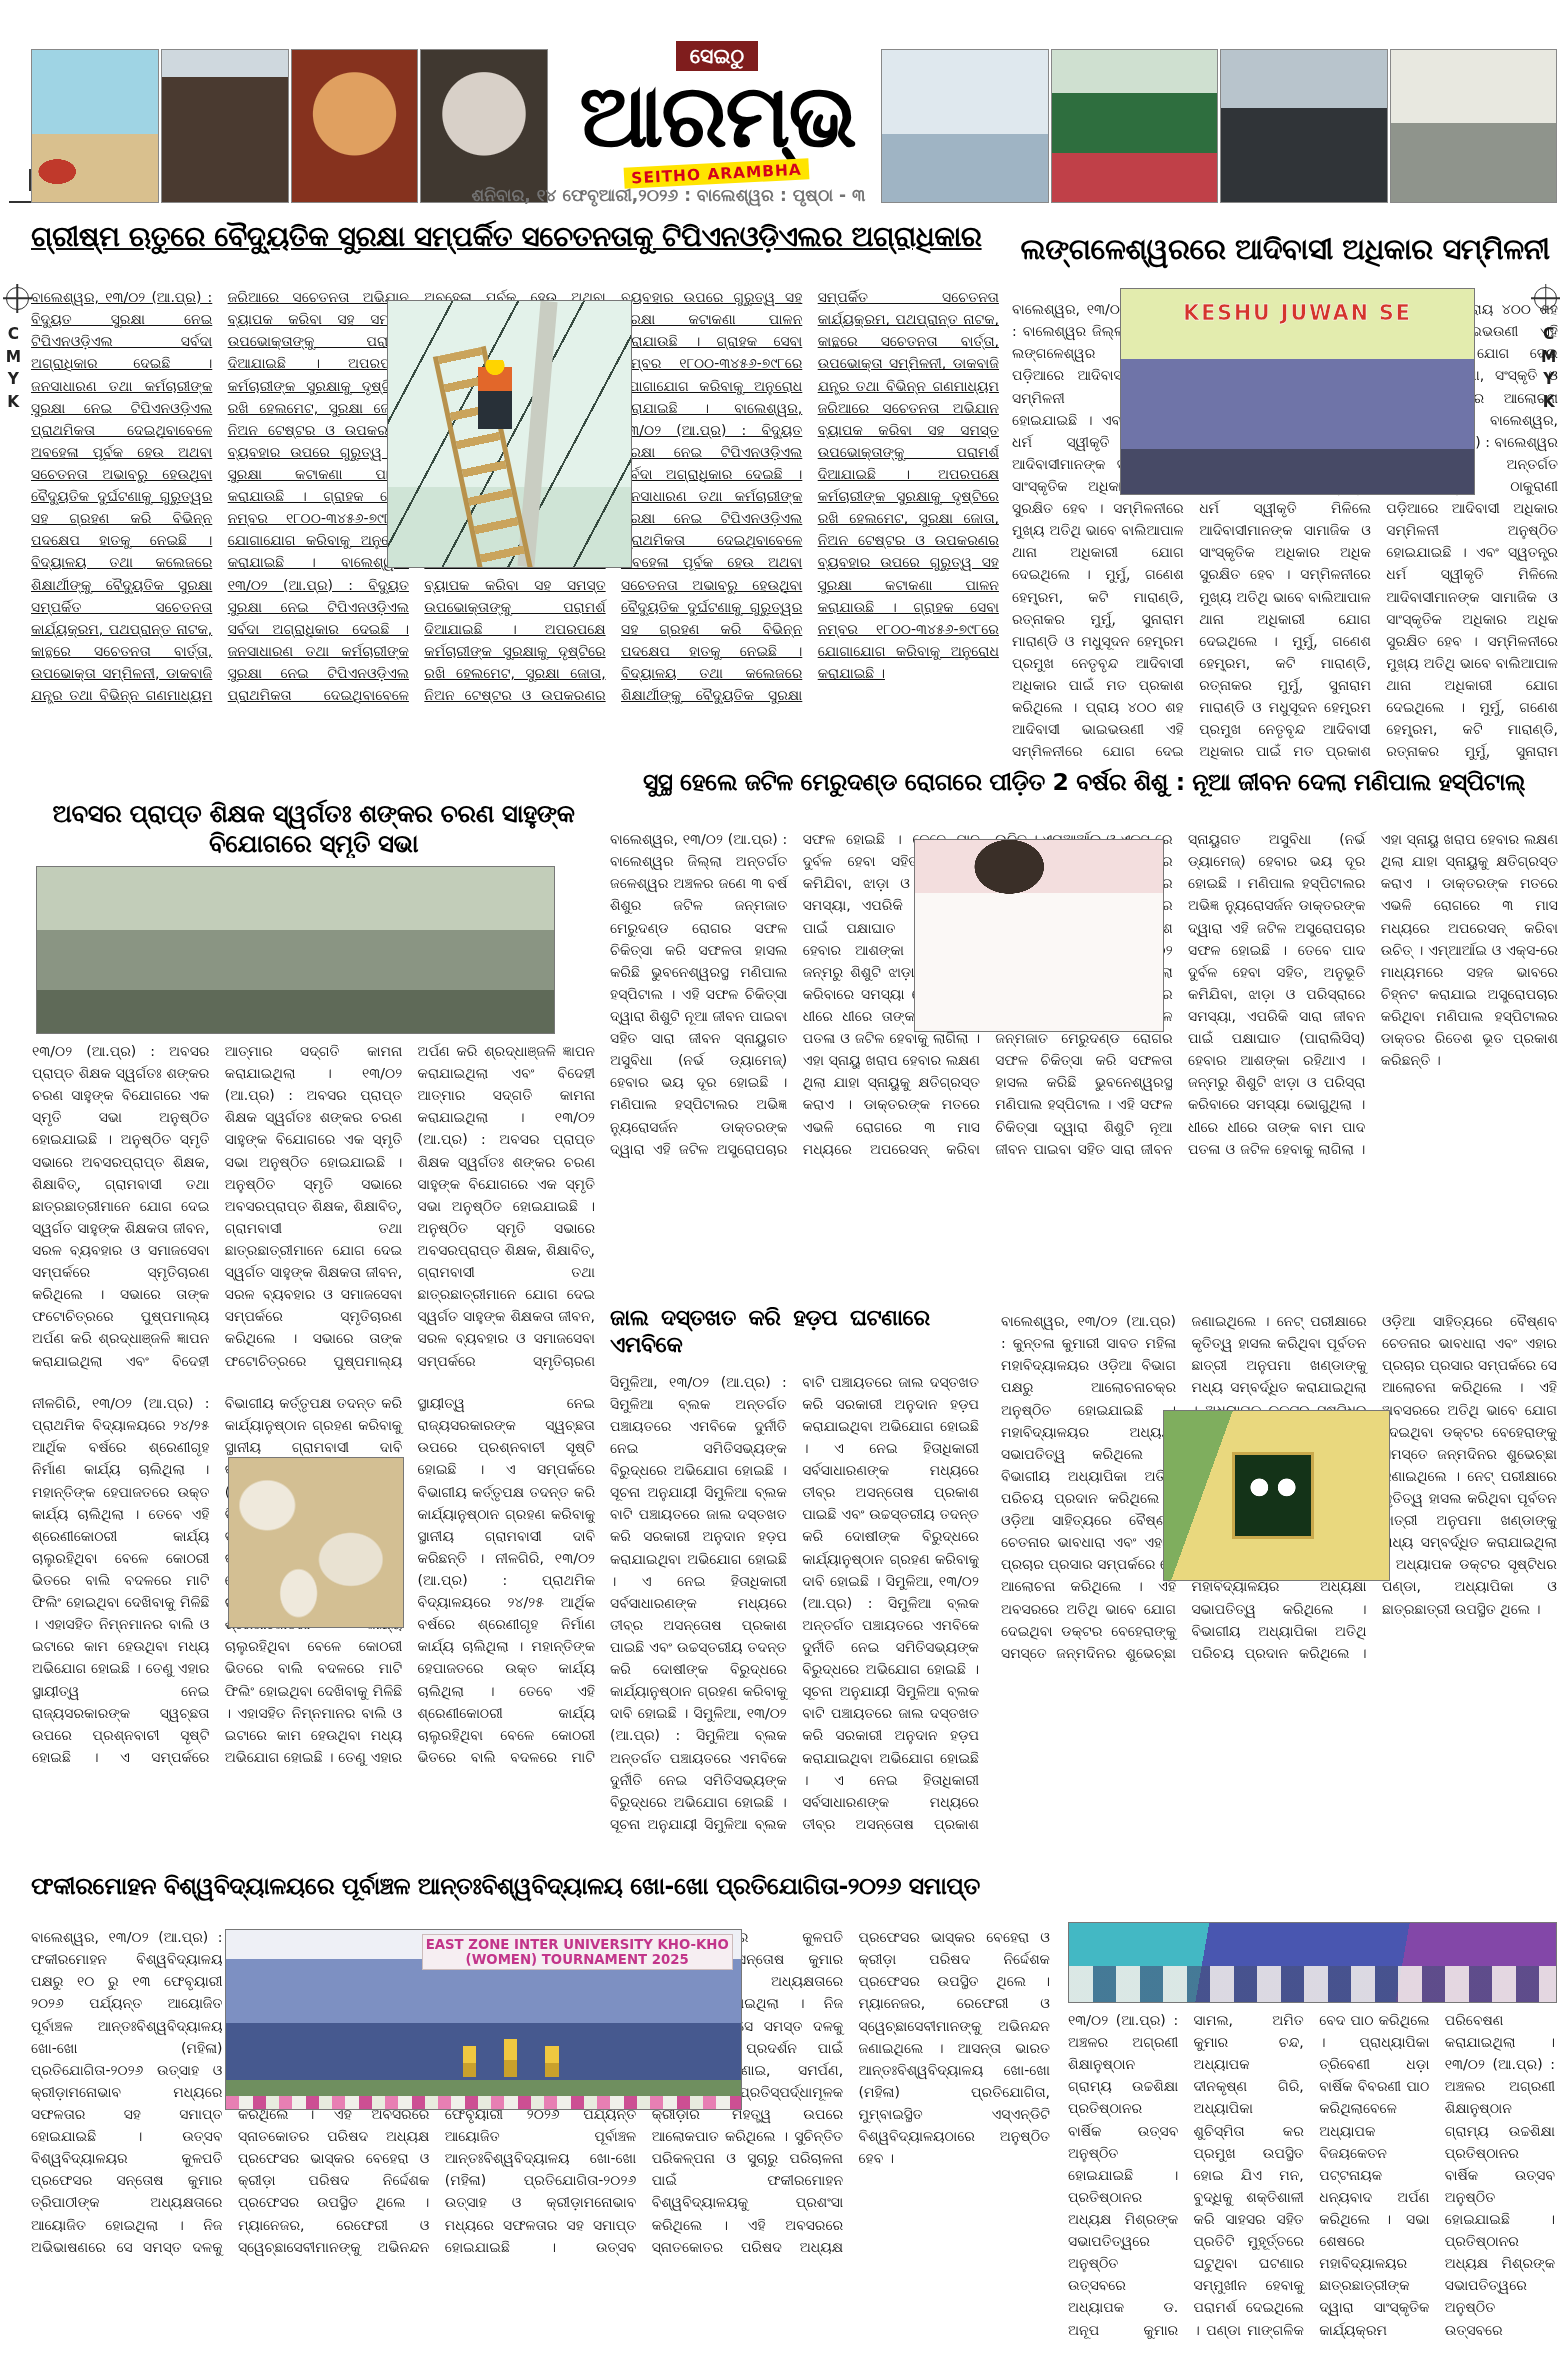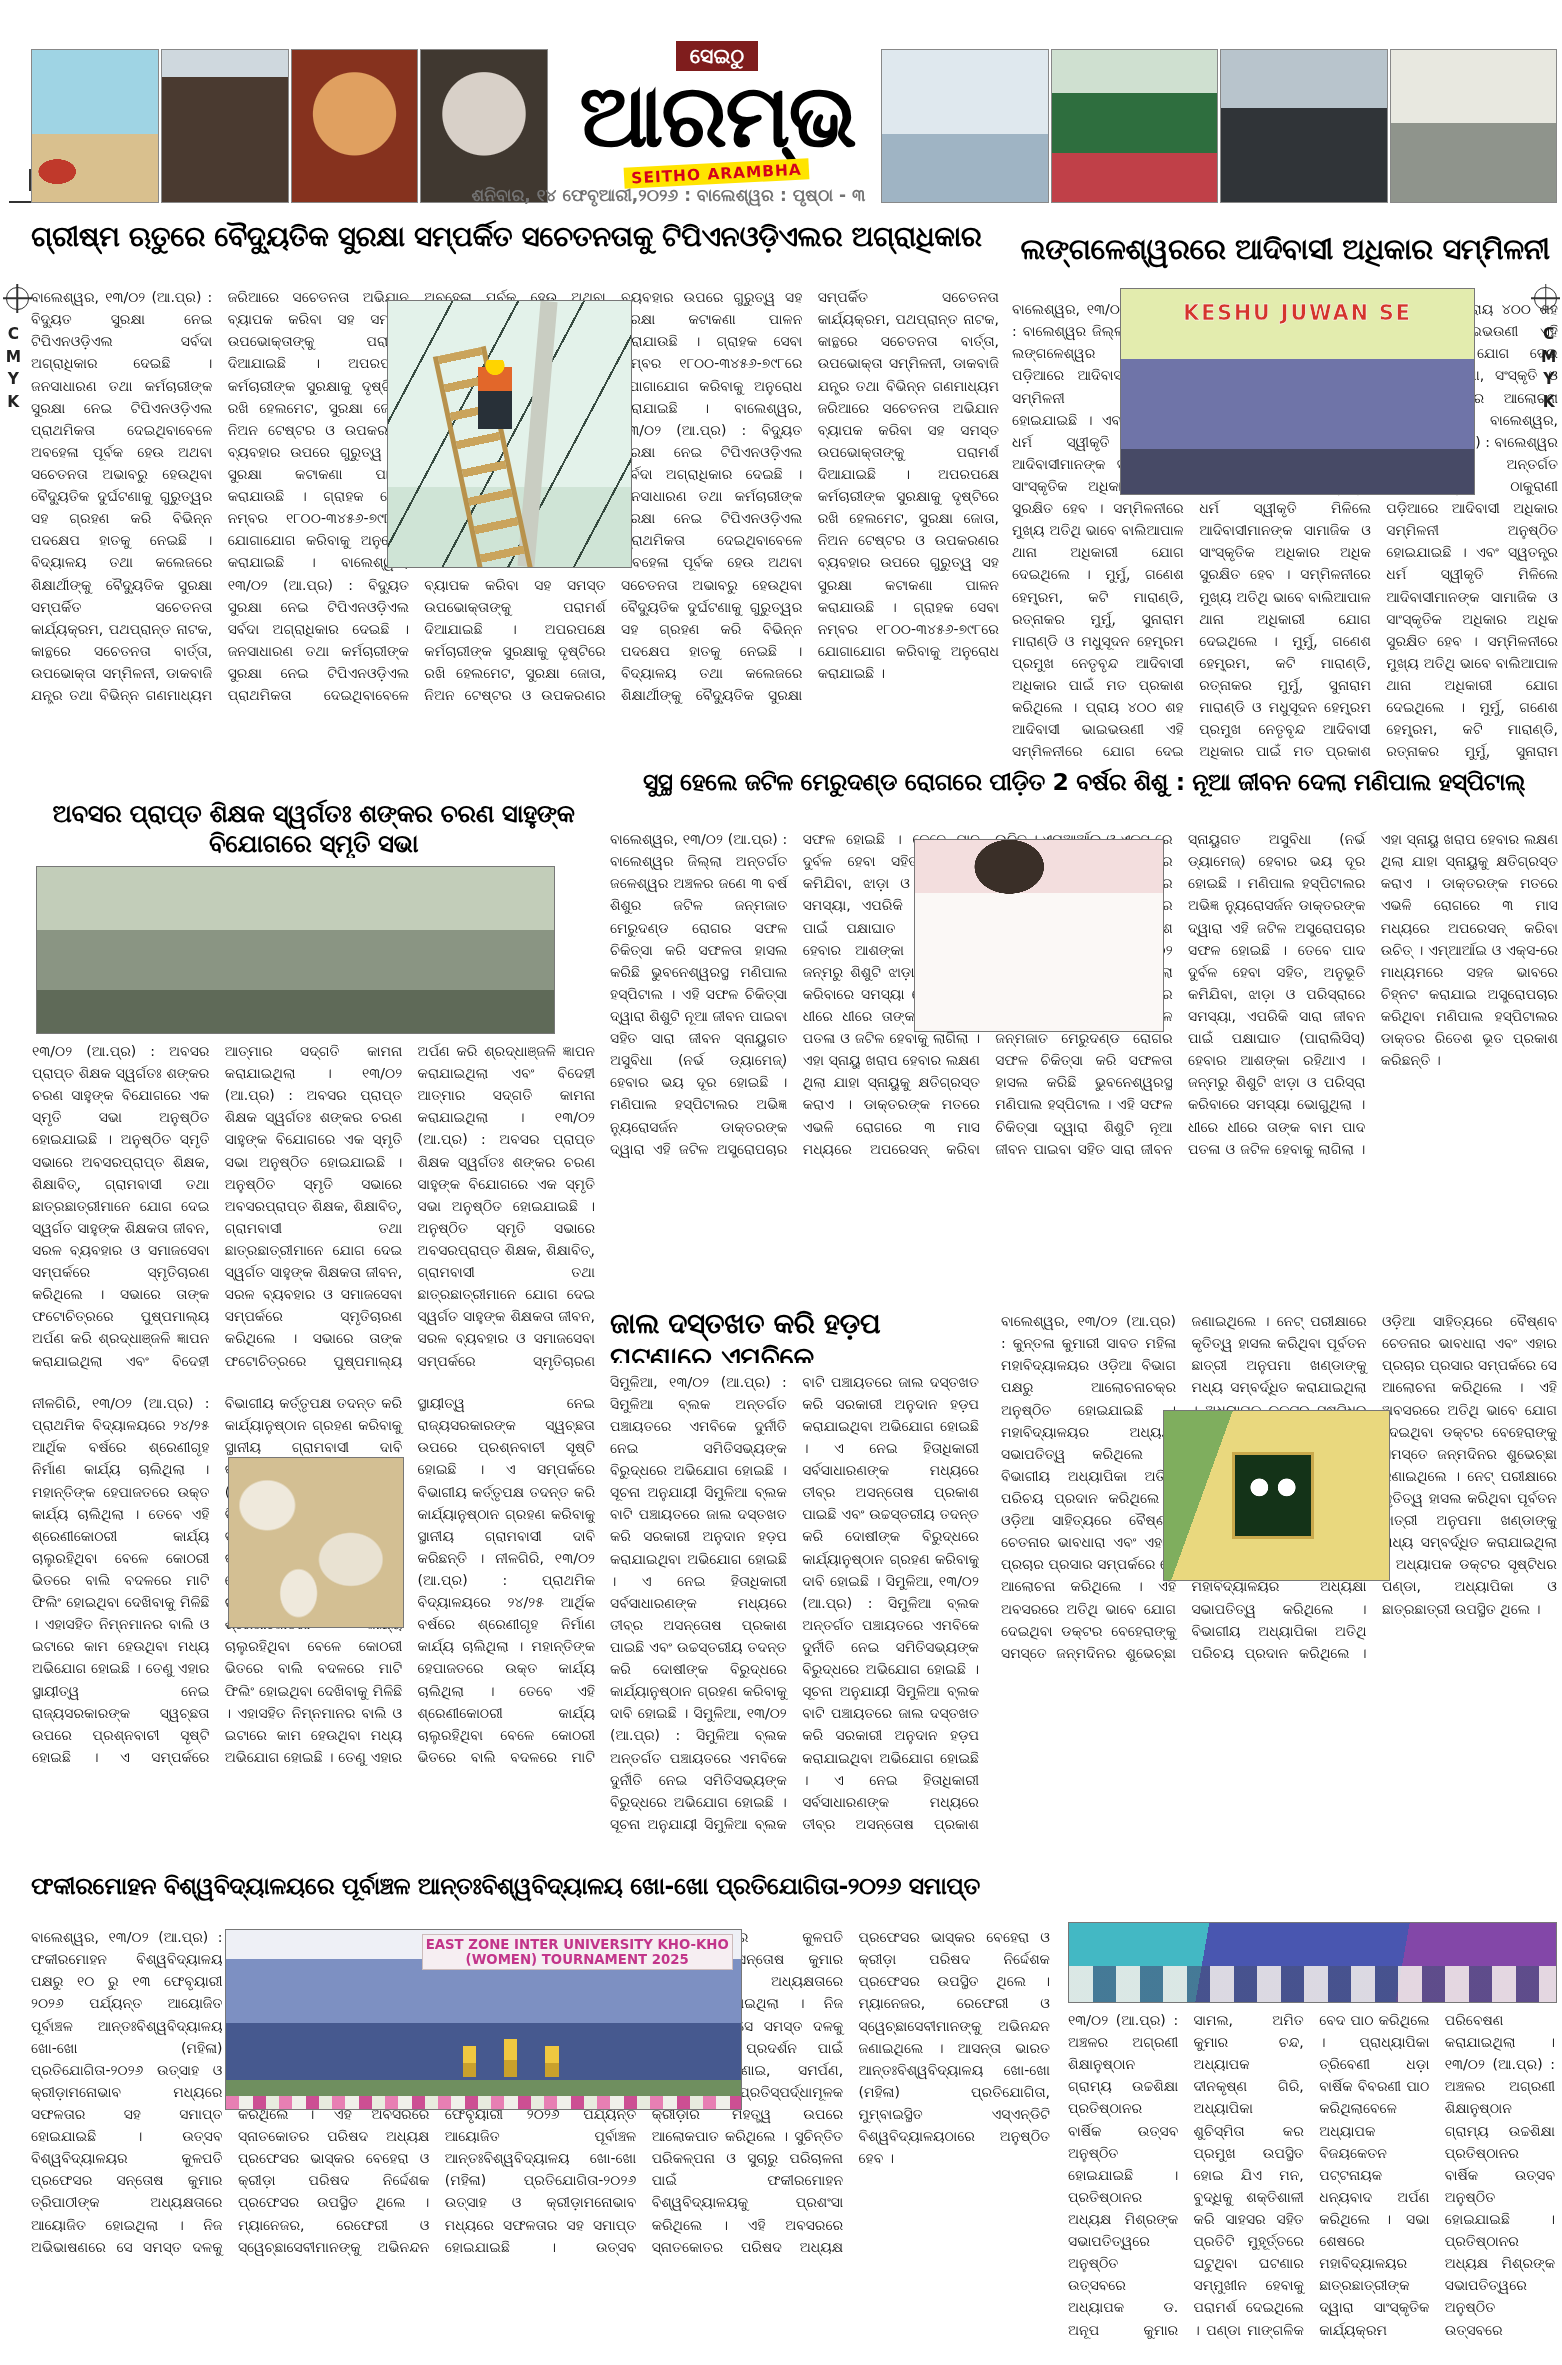--- a/index.html
+++ b/index.html
@@ -110,21 +110,21 @@
   <div><span class="mast-tagline">SEITHO ARAMBHA</span></div>
 </div>
 <div class="mast-strip" style="left:881px;width:676px;">
   <div class="mast-tile t-temple1"></div>
   <div class="mast-tile t-temple2"></div>
   <div class="mast-tile t-temple3"></div>
   <div class="mast-tile t-temple4"></div>
 </div>
 <div class="mast-dateline">ଶନିବାର, ୧୪ ଫେବୃଆରୀ,୨୦୨୬ : ବାଲେଶ୍ୱର : ପୃଷ୍ଠା - ୩</div>
 
-<div class="article" style="left:31px;top:220px;width:968px;height:548px;">
+<div class="article" style="left:31px;top:220px;width:968px;height:548px;text-decoration:underline;">
   <div class="headline" style="font-size:28px;height:61px;">ଗ୍ରୀଷ୍ମ ଋତୁରେ ବୈଦ୍ୟୁତିକ ସୁରକ୍ଷା ସମ୍ପର୍କିତ ସଚେତନତାକୁ ଟିପିଏନଓଡ଼ିଏଲର ଅଗ୍ରାଧିକାର</div>
   <div class="body-text cols5" style="height:476px;margin-top:5.1px;">ବାଲେଶ୍ୱର, ୧୩/୦୨ (ଆ.ପ୍ର) : ବିଦ୍ୟୁତ ସୁରକ୍ଷା ନେଇ ଟିପିଏନଓଡ଼ିଏଲ ସର୍ବଦା ଅଗ୍ରାଧିକାର ଦେଇଛି । ଜନସାଧାରଣ ତଥା କର୍ମଚାରୀଙ୍କ ସୁରକ୍ଷା ନେଇ ଟିପିଏନଓଡ଼ିଏଲ ପ୍ରାଥମିକତା ଦେଇଥିବାବେଳେ ଅବହେଳା ପୂର୍ବକ ହେଉ ଅଥବା ସଚେତନତା ଅଭାବରୁ ହେଉଥିବା ବୈଦ୍ୟୁତିକ ଦୁର୍ଘଟଣାକୁ ଗୁରୁତ୍ୱର ସହ ଗ୍ରହଣ କରି ବିଭିନ୍ନ ପଦକ୍ଷେପ ହାତକୁ ନେଇଛି । ବିଦ୍ୟାଳୟ ତଥା କଲେଜରେ ଶିକ୍ଷାର୍ଥୀଙ୍କୁ ବୈଦ୍ୟୁତିକ ସୁରକ୍ଷା ସମ୍ପର୍କିତ ସଚେତନତା କାର୍ଯ୍ୟକ୍ରମ, ପଥପ୍ରାନ୍ତ ନାଟକ, କାନ୍ଥରେ ସଚେତନତା ବାର୍ତ୍ତା, ଉପଭୋକ୍ତା ସମ୍ମିଳନୀ, ଡାକବାଜି ଯନ୍ତ୍ର ତଥା ବିଭିନ୍ନ ଗଣମାଧ୍ୟମ ଜରିଆରେ ସଚେତନତା ଅଭିଯାନ ବ୍ୟାପକ କରିବା ସହ ସମସ୍ତ ଉପଭୋକ୍ତାଙ୍କୁ ପରାମର୍ଶ ଦିଆଯାଇଛି । ଅପରପକ୍ଷେ କର୍ମଚାରୀଙ୍କ ସୁରକ୍ଷାକୁ ଦୃଷ୍ଟିରେ ରଖି ହେଲମେଟ, ସୁରକ୍ଷା ଜୋତା, ନିଅନ ଟେଷ୍ଟର ଓ ଉପକରଣର ବ୍ୟବହାର ଉପରେ ଗୁରୁତ୍ୱ ସହ ସୁରକ୍ଷା କଟାକଣା ପାଳନ କରାଯାଉଛି । ଗ୍ରାହକ ସେବା ନମ୍ବର ୧୮୦୦-୩୪୫୬-୭୯୮ରେ ଯୋଗାଯୋଗ କରିବାକୁ ଅନୁରୋଧ କରାଯାଇଛି । ବାଲେଶ୍ୱର, ୧୩/୦୨ (ଆ.ପ୍ର) : ବିଦ୍ୟୁତ ସୁରକ୍ଷା ନେଇ ଟିପିଏନଓଡ଼ିଏଲ ସର୍ବଦା ଅଗ୍ରାଧିକାର ଦେଇଛି । ଜନସାଧାରଣ ତଥା କର୍ମଚାରୀଙ୍କ ସୁରକ୍ଷା ନେଇ ଟିପିଏନଓଡ଼ିଏଲ ପ୍ରାଥମିକତା ଦେଇଥିବାବେଳେ ଅବହେଳା ପୂର୍ବକ ହେଉ ଅଥବା ସଚେତନତା ଅଭାବରୁ ହେଉଥିବା ବୈଦ୍ୟୁତିକ ଦୁର୍ଘଟଣାକୁ ଗୁରୁତ୍ୱର ସହ ଗ୍ରହଣ କରି ବିଭିନ୍ନ ପଦକ୍ଷେପ ହାତକୁ ନେଇଛି । ବିଦ୍ୟାଳୟ ତଥା କଲେଜରେ ଶିକ୍ଷାର୍ଥୀଙ୍କୁ ବୈଦ୍ୟୁତିକ ସୁରକ୍ଷା ସମ୍ପର୍କିତ ସଚେତନତା କାର୍ଯ୍ୟକ୍ରମ, ପଥପ୍ରାନ୍ତ ନାଟକ, କାନ୍ଥରେ ସଚେତନତା ବାର୍ତ୍ତା, ଉପଭୋକ୍ତା ସମ୍ମିଳନୀ, ଡାକବାଜି ଯନ୍ତ୍ର ତଥା ବିଭିନ୍ନ ଗଣମାଧ୍ୟମ ଜରିଆରେ ସଚେତନତା ଅଭିଯାନ ବ୍ୟାପକ କରିବା ସହ ସମସ୍ତ ଉପଭୋକ୍ତାଙ୍କୁ ପରାମର୍ଶ ଦିଆଯାଇଛି । ଅପରପକ୍ଷେ କର୍ମଚାରୀଙ୍କ ସୁରକ୍ଷାକୁ ଦୃଷ୍ଟିରେ ରଖି ହେଲମେଟ, ସୁରକ୍ଷା ଜୋତା, ନିଅନ ଟେଷ୍ଟର ଓ ଉପକରଣର ବ୍ୟବହାର ଉପରେ ଗୁରୁତ୍ୱ ସହ ସୁରକ୍ଷା କଟାକଣା ପାଳନ କରାଯାଉଛି । ଗ୍ରାହକ ସେବା ନମ୍ବର ୧୮୦୦-୩୪୫୬-୭୯୮ରେ ଯୋଗାଯୋଗ କରିବାକୁ ଅନୁରୋଧ କରାଯାଇଛି । ବାଲେଶ୍ୱର, ୧୩/୦୨ (ଆ.ପ୍ର) : ବିଦ୍ୟୁତ ସୁରକ୍ଷା ନେଇ ଟିପିଏନଓଡ଼ିଏଲ ସର୍ବଦା ଅଗ୍ରାଧିକାର ଦେଇଛି । ଜନସାଧାରଣ ତଥା କର୍ମଚାରୀଙ୍କ ସୁରକ୍ଷା ନେଇ ଟିପିଏନଓଡ଼ିଏଲ ପ୍ରାଥମିକତା ଦେଇଥିବାବେଳେ ଅବହେଳା ପୂର୍ବକ ହେଉ ଅଥବା ସଚେତନତା ଅଭାବରୁ ହେଉଥିବା ବୈଦ୍ୟୁତିକ ଦୁର୍ଘଟଣାକୁ ଗୁରୁତ୍ୱର ସହ ଗ୍ରହଣ କରି ବିଭିନ୍ନ ପଦକ୍ଷେପ ହାତକୁ ନେଇଛି । ବିଦ୍ୟାଳୟ ତଥା କଲେଜରେ ଶିକ୍ଷାର୍ଥୀଙ୍କୁ ବୈଦ୍ୟୁତିକ ସୁରକ୍ଷା ସମ୍ପର୍କିତ ସଚେତନତା କାର୍ଯ୍ୟକ୍ରମ, ପଥପ୍ରାନ୍ତ ନାଟକ, କାନ୍ଥରେ ସଚେତନତା ବାର୍ତ୍ତା, ଉପଭୋକ୍ତା ସମ୍ମିଳନୀ, ଡାକବାଜି ଯନ୍ତ୍ର ତଥା ବିଭିନ୍ନ ଗଣମାଧ୍ୟମ ଜରିଆରେ ସଚେତନତା ଅଭିଯାନ ବ୍ୟାପକ କରିବା ସହ ସମସ୍ତ ଉପଭୋକ୍ତାଙ୍କୁ ପରାମର୍ଶ ଦିଆଯାଇଛି । ଅପରପକ୍ଷେ କର୍ମଚାରୀଙ୍କ ସୁରକ୍ଷାକୁ ଦୃଷ୍ଟିରେ ରଖି ହେଲମେଟ, ସୁରକ୍ଷା ଜୋତା, ନିଅନ ଟେଷ୍ଟର ଓ ଉପକରଣର ବ୍ୟବହାର ଉପରେ ଗୁରୁତ୍ୱ ସହ ସୁରକ୍ଷା କଟାକଣା ପାଳନ କରାଯାଉଛି । ଗ୍ରାହକ ସେବା ନମ୍ବର ୧୮୦୦-୩୪୫୬-୭୯୮ରେ ଯୋଗାଯୋଗ କରିବାକୁ ଅନୁରୋଧ କରାଯାଇଛି ।</div>
 </div>
 <div class="photo ph-tpnodl" style="left:387px;top:300px;width:243px;height:266px;">
   <div class="tp-pole"></div>
   <div class="tp-ladder"></div>
   <div class="tp-lineman"></div>
 </div>
 
 <div class="article" style="left:1012px;top:232px;width:546px;height:548px;">
@@ -148,21 +148,21 @@
 <div class="article" style="left:32px;top:1040px;width:563px;height:338px;">
   <div class="body-text cols3">୧୩/୦୨ (ଆ.ପ୍ର) : ଅବସର ପ୍ରାପ୍ତ ଶିକ୍ଷକ ସ୍ୱର୍ଗତଃ ଶଙ୍କର ଚରଣ ସାହୁଙ୍କ ବିଯୋଗରେ ଏକ ସ୍ମୃତି ସଭା ଅନୁଷ୍ଠିତ ହୋଇଯାଇଛି । ଅନୁଷ୍ଠିତ ସ୍ମୃତି ସଭାରେ ଅବସରପ୍ରାପ୍ତ ଶିକ୍ଷକ, ଶିକ୍ଷାବିତ୍, ଗ୍ରାମବାସୀ ତଥା ଛାତ୍ରଛାତ୍ରୀମାନେ ଯୋଗ ଦେଇ ସ୍ୱର୍ଗତ ସାହୁଙ୍କ ଶିକ୍ଷକତା ଜୀବନ, ସରଳ ବ୍ୟବହାର ଓ ସମାଜସେବା ସମ୍ପର୍କରେ ସ୍ମୃତିଚାରଣ କରିଥିଲେ । ସଭାରେ ତାଙ୍କ ଫଟୋଚିତ୍ରରେ ପୁଷ୍ପମାଲ୍ୟ ଅର୍ପଣ କରି ଶ୍ରଦ୍ଧାଞ୍ଜଳି ଜ୍ଞାପନ କରାଯାଇଥିଲା ଏବଂ ବିଦେହୀ ଆତ୍ମାର ସଦ୍‌ଗତି କାମନା କରାଯାଇଥିଲା । ୧୩/୦୨ (ଆ.ପ୍ର) : ଅବସର ପ୍ରାପ୍ତ ଶିକ୍ଷକ ସ୍ୱର୍ଗତଃ ଶଙ୍କର ଚରଣ ସାହୁଙ୍କ ବିଯୋଗରେ ଏକ ସ୍ମୃତି ସଭା ଅନୁଷ୍ଠିତ ହୋଇଯାଇଛି । ଅନୁଷ୍ଠିତ ସ୍ମୃତି ସଭାରେ ଅବସରପ୍ରାପ୍ତ ଶିକ୍ଷକ, ଶିକ୍ଷାବିତ୍, ଗ୍ରାମବାସୀ ତଥା ଛାତ୍ରଛାତ୍ରୀମାନେ ଯୋଗ ଦେଇ ସ୍ୱର୍ଗତ ସାହୁଙ୍କ ଶିକ୍ଷକତା ଜୀବନ, ସରଳ ବ୍ୟବହାର ଓ ସମାଜସେବା ସମ୍ପର୍କରେ ସ୍ମୃତିଚାରଣ କରିଥିଲେ । ସଭାରେ ତାଙ୍କ ଫଟୋଚିତ୍ରରେ ପୁଷ୍ପମାଲ୍ୟ ଅର୍ପଣ କରି ଶ୍ରଦ୍ଧାଞ୍ଜଳି ଜ୍ଞାପନ କରାଯାଇଥିଲା ଏବଂ ବିଦେହୀ ଆତ୍ମାର ସଦ୍‌ଗତି କାମନା କରାଯାଇଥିଲା । ୧୩/୦୨ (ଆ.ପ୍ର) : ଅବସର ପ୍ରାପ୍ତ ଶିକ୍ଷକ ସ୍ୱର୍ଗତଃ ଶଙ୍କର ଚରଣ ସାହୁଙ୍କ ବିଯୋଗରେ ଏକ ସ୍ମୃତି ସଭା ଅନୁଷ୍ଠିତ ହୋଇଯାଇଛି । ଅନୁଷ୍ଠିତ ସ୍ମୃତି ସଭାରେ ଅବସରପ୍ରାପ୍ତ ଶିକ୍ଷକ, ଶିକ୍ଷାବିତ୍, ଗ୍ରାମବାସୀ ତଥା ଛାତ୍ରଛାତ୍ରୀମାନେ ଯୋଗ ଦେଇ ସ୍ୱର୍ଗତ ସାହୁଙ୍କ ଶିକ୍ଷକତା ଜୀବନ, ସରଳ ବ୍ୟବହାର ଓ ସମାଜସେବା ସମ୍ପର୍କରେ ସ୍ମୃତିଚାରଣ କରିଥିଲେ । ସଭାରେ ତାଙ୍କ ଫଟୋଚିତ୍ରରେ ପୁଷ୍ପମାଲ୍ୟ ଅର୍ପଣ କରି ଶ୍ରଦ୍ଧାଞ୍ଜଳି ଜ୍ଞାପନ କରାଯାଇଥିଲା ଏବଂ ବିଦେହୀ ଆତ୍ମାର ସଦ୍‌ଗତି କାମନା କରାଯାଇଥିଲା ।</div>
 </div>
 
 <div class="article" style="left:32px;top:1386px;width:563px;height:466px;">
   <div class="body-text cols3" style="height:394px;margin-top:6.1px;">ନୀଳଗିରି, ୧୩/୦୨ (ଆ.ପ୍ର) : ପ୍ରାଥମିକ ବିଦ୍ୟାଳୟରେ ୨୪/୨୫ ଆର୍ଥିକ ବର୍ଷରେ ଶ୍ରେଣୀଗୃହ ନିର୍ମାଣ କାର୍ଯ୍ୟ ଚାଲିଥିଲା । ମହାନ୍ତିଙ୍କ ହେପାଜତରେ ଉକ୍ତ କାର୍ଯ୍ୟ ଚାଲିଥିଲା । ତେବେ ଏହି ଶ୍ରେଣୀକୋଠରୀ କାର୍ଯ୍ୟ ଚାଲୁରହିଥିବା ବେଳେ କୋଠରୀ ଭିତରେ ବାଲି ବଦଳରେ ମାଟି ଫିଲିଂ ହୋଇଥିବା ଦେଖିବାକୁ ମିଳିଛି । ଏହାସହିତ ନିମ୍ନମାନର ବାଲି ଓ ଇଟାରେ କାମ ହେଉଥିବା ମଧ୍ୟ ଅଭିଯୋଗ ହୋଇଛି । ତେଣୁ ଏହାର ସ୍ଥାୟୀତ୍ୱ ନେଇ ରାଜ୍ୟସରକାରଙ୍କ ସ୍ୱଚ୍ଛତା ଉପରେ ପ୍ରଶ୍ନବାଚୀ ସୃଷ୍ଟି ହୋଇଛି । ଏ ସମ୍ପର୍କରେ ବିଭାଗୀୟ କର୍ତ୍ତୃପକ୍ଷ ତଦନ୍ତ କରି କାର୍ଯ୍ୟାନୁଷ୍ଠାନ ଗ୍ରହଣ କରିବାକୁ ସ୍ଥାନୀୟ ଗ୍ରାମବାସୀ ଦାବି କରିଛନ୍ତି । ନୀଳଗିରି, ୧୩/୦୨ (ଆ.ପ୍ର) : ପ୍ରାଥମିକ ବିଦ୍ୟାଳୟରେ ୨୪/୨୫ ଆର୍ଥିକ ବର୍ଷରେ ଶ୍ରେଣୀଗୃହ ନିର୍ମାଣ କାର୍ଯ୍ୟ ଚାଲିଥିଲା । ମହାନ୍ତିଙ୍କ ହେପାଜତରେ ଉକ୍ତ କାର୍ଯ୍ୟ ଚାଲିଥିଲା । ତେବେ ଏହି ଶ୍ରେଣୀକୋଠରୀ କାର୍ଯ୍ୟ ଚାଲୁରହିଥିବା ବେଳେ କୋଠରୀ ଭିତରେ ବାଲି ବଦଳରେ ମାଟି ଫିଲିଂ ହୋଇଥିବା ଦେଖିବାକୁ ମିଳିଛି । ଏହାସହିତ ନିମ୍ନମାନର ବାଲି ଓ ଇଟାରେ କାମ ହେଉଥିବା ମଧ୍ୟ ଅଭିଯୋଗ ହୋଇଛି । ତେଣୁ ଏହାର ସ୍ଥାୟୀତ୍ୱ ନେଇ ରାଜ୍ୟସରକାରଙ୍କ ସ୍ୱଚ୍ଛତା ଉପରେ ପ୍ରଶ୍ନବାଚୀ ସୃଷ୍ଟି ହୋଇଛି । ଏ ସମ୍ପର୍କରେ ବିଭାଗୀୟ କର୍ତ୍ତୃପକ୍ଷ ତଦନ୍ତ କରି କାର୍ଯ୍ୟାନୁଷ୍ଠାନ ଗ୍ରହଣ କରିବାକୁ ସ୍ଥାନୀୟ ଗ୍ରାମବାସୀ ଦାବି କରିଛନ୍ତି । ନୀଳଗିରି, ୧୩/୦୨ (ଆ.ପ୍ର) : ପ୍ରାଥମିକ ବିଦ୍ୟାଳୟରେ ୨୪/୨୫ ଆର୍ଥିକ ବର୍ଷରେ ଶ୍ରେଣୀଗୃହ ନିର୍ମାଣ କାର୍ଯ୍ୟ ଚାଲିଥିଲା । ମହାନ୍ତିଙ୍କ ହେପାଜତରେ ଉକ୍ତ କାର୍ଯ୍ୟ ଚାଲିଥିଲା । ତେବେ ଏହି ଶ୍ରେଣୀକୋଠରୀ କାର୍ଯ୍ୟ ଚାଲୁରହିଥିବା ବେଳେ କୋଠରୀ ଭିତରେ ବାଲି ବଦଳରେ ମାଟି ଫିଲିଂ ହୋଇଥିବା ଦେଖିବାକୁ ମିଳିଛି । ଏହାସହିତ ନିମ୍ନମାନର ବାଲି ଓ ଇଟାରେ କାମ ହେଉଥିବା ମଧ୍ୟ ଅଭିଯୋଗ ହୋଇଛି । ତେଣୁ ଏହାର ସ୍ଥାୟୀତ୍ୱ ନେଇ ରାଜ୍ୟସରକାରଙ୍କ ସ୍ୱଚ୍ଛତା ଉପରେ ପ୍ରଶ୍ନବାଚୀ ସୃଷ୍ଟି ହୋଇଛି । ଏ ସମ୍ପର୍କରେ ବିଭାଗୀୟ କର୍ତ୍ତୃପକ୍ଷ ତଦନ୍ତ କରି କାର୍ଯ୍ୟାନୁଷ୍ଠାନ ଗ୍ରହଣ କରିବାକୁ ସ୍ଥାନୀୟ ଗ୍ରାମବାସୀ ଦାବି କରିଛନ୍ତି ।</div>
 </div>
 <div class="photo ph-sand" style="left:228px;top:1457px;width:174px;height:169px;"></div>
 
 <div class="article" style="left:610px;top:1307px;width:369px;height:546px;">
-  <div class="headline" style="font-size:28px;height:56px;">ଜାଲ ଦସ୍ତଖତ କରି ହଡ଼ପ ଘଟଣାରେ ଏମବିକେ</div>
+  <div class="headline" style="font-size:22px;height:56px;font-family:Liberation Mono, monospace;">ଜାଲ ଦସ୍ତଖତ କରି ହଡ଼ପ ଘଟଣାରେ ଏମବିକେ</div>
   <div class="body-text cols2" style="height:479px;margin-top:7.7px;">ସିମୁଳିଆ, ୧୩/୦୨ (ଆ.ପ୍ର) : ସିମୁଳିଆ ବ୍ଲକ ଅନ୍ତର୍ଗତ ପଞ୍ଚାୟତରେ ଏମବିକେ ଦୁର୍ନୀତି ନେଇ ସମିତିସଭ୍ୟଙ୍କ ବିରୁଦ୍ଧରେ ଅଭିଯୋଗ ହୋଇଛି । ସୂଚନା ଅନୁଯାୟୀ ସିମୁଳିଆ ବ୍ଲକ ବାଟି ପଞ୍ଚାୟତରେ ଜାଲ ଦସ୍ତଖତ କରି ସରକାରୀ ଅନୁଦାନ ହଡ଼ପ କରାଯାଇଥିବା ଅଭିଯୋଗ ହୋଇଛି । ଏ ନେଇ ହିତାଧିକାରୀ ସର୍ବସାଧାରଣଙ୍କ ମଧ୍ୟରେ ତୀବ୍ର ଅସନ୍ତୋଷ ପ୍ରକାଶ ପାଇଛି ଏବଂ ଉଚ୍ଚସ୍ତରୀୟ ତଦନ୍ତ କରି ଦୋଷୀଙ୍କ ବିରୁଦ୍ଧରେ କାର୍ଯ୍ୟାନୁଷ୍ଠାନ ଗ୍ରହଣ କରିବାକୁ ଦାବି ହୋଇଛି । ସିମୁଳିଆ, ୧୩/୦୨ (ଆ.ପ୍ର) : ସିମୁଳିଆ ବ୍ଲକ ଅନ୍ତର୍ଗତ ପଞ୍ଚାୟତରେ ଏମବିକେ ଦୁର୍ନୀତି ନେଇ ସମିତିସଭ୍ୟଙ୍କ ବିରୁଦ୍ଧରେ ଅଭିଯୋଗ ହୋଇଛି । ସୂଚନା ଅନୁଯାୟୀ ସିମୁଳିଆ ବ୍ଲକ ବାଟି ପଞ୍ଚାୟତରେ ଜାଲ ଦସ୍ତଖତ କରି ସରକାରୀ ଅନୁଦାନ ହଡ଼ପ କରାଯାଇଥିବା ଅଭିଯୋଗ ହୋଇଛି । ଏ ନେଇ ହିତାଧିକାରୀ ସର୍ବସାଧାରଣଙ୍କ ମଧ୍ୟରେ ତୀବ୍ର ଅସନ୍ତୋଷ ପ୍ରକାଶ ପାଇଛି ଏବଂ ଉଚ୍ଚସ୍ତରୀୟ ତଦନ୍ତ କରି ଦୋଷୀଙ୍କ ବିରୁଦ୍ଧରେ କାର୍ଯ୍ୟାନୁଷ୍ଠାନ ଗ୍ରହଣ କରିବାକୁ ଦାବି ହୋଇଛି । ସିମୁଳିଆ, ୧୩/୦୨ (ଆ.ପ୍ର) : ସିମୁଳିଆ ବ୍ଲକ ଅନ୍ତର୍ଗତ ପଞ୍ଚାୟତରେ ଏମବିକେ ଦୁର୍ନୀତି ନେଇ ସମିତିସଭ୍ୟଙ୍କ ବିରୁଦ୍ଧରେ ଅଭିଯୋଗ ହୋଇଛି । ସୂଚନା ଅନୁଯାୟୀ ସିମୁଳିଆ ବ୍ଲକ ବାଟି ପଞ୍ଚାୟତରେ ଜାଲ ଦସ୍ତଖତ କରି ସରକାରୀ ଅନୁଦାନ ହଡ଼ପ କରାଯାଇଥିବା ଅଭିଯୋଗ ହୋଇଛି । ଏ ନେଇ ହିତାଧିକାରୀ ସର୍ବସାଧାରଣଙ୍କ ମଧ୍ୟରେ ତୀବ୍ର ଅସନ୍ତୋଷ ପ୍ରକାଶ ପାଇଛି ଏବଂ ଉଚ୍ଚସ୍ତରୀୟ ତଦନ୍ତ କରି ଦୋଷୀଙ୍କ ବିରୁଦ୍ଧରେ କାର୍ଯ୍ୟାନୁଷ୍ଠାନ ଗ୍ରହଣ କରିବାକୁ ଦାବି ହୋଇଛି ।</div>
 </div>
 
 <div class="article" style="left:1001px;top:1305px;width:556px;height:548px;">
   <div class="body-text cols3" style="height:443px;margin-top:5.1px;">ବାଲେଶ୍ୱର, ୧୩/୦୨ (ଆ.ପ୍ର) : କୁନ୍ତଳା କୁମାରୀ ସାବତ ମହିଳା ମହାବିଦ୍ୟାଳୟର ଓଡ଼ିଆ ବିଭାଗ ପକ୍ଷରୁ ଆଲୋଚନାଚକ୍ର ଅନୁଷ୍ଠିତ ହୋଇଯାଇଛି । ମହାବିଦ୍ୟାଳୟର ଅଧ୍ୟକ୍ଷା ସଭାପତିତ୍ୱ କରିଥିଲେ । ବିଭାଗୀୟ ଅଧ୍ୟାପିକା ଅତିଥି ପରିଚୟ ପ୍ରଦାନ କରିଥିଲେ । ଓଡ଼ିଆ ସାହିତ୍ୟରେ ବୈଷ୍ଣବ ଚେତନାର ଭାବଧାରା ଏବଂ ଏହାର ପ୍ରଚାର ପ୍ରସାର ସମ୍ପର୍କରେ ସେ ଆଲୋଚନା କରିଥିଲେ । ଏହି ଅବସରରେ ଅତିଥି ଭାବେ ଯୋଗ ଦେଇଥିବା ଡକ୍ଟର ବେହେରାଙ୍କୁ ସମସ୍ତେ ଜନ୍ମଦିନର ଶୁଭେଚ୍ଛା ଜଣାଇଥିଲେ । ନେଟ୍ ପରୀକ୍ଷାରେ କୃତିତ୍ୱ ହାସଲ କରିଥିବା ପୂର୍ବତନ ଛାତ୍ରୀ ଅନୁପମା ଖଣ୍ଡାଙ୍କୁ ମଧ୍ୟ ସମ୍ବର୍ଦ୍ଧିତ କରାଯାଇଥିଲା । ଅଧ୍ୟାପକ ଡକ୍ଟର ସୃଷ୍ଟିଧର ପଣ୍ଡା, ଅଧ୍ୟାପିକା ଓ ଛାତ୍ରଛାତ୍ରୀ ଉପସ୍ଥିତ ଥିଲେ । ବାଲେଶ୍ୱର, ୧୩/୦୨ (ଆ.ପ୍ର) : କୁନ୍ତଳା କୁମାରୀ ସାବତ ମହିଳା ମହାବିଦ୍ୟାଳୟର ଓଡ଼ିଆ ବିଭାଗ ପକ୍ଷରୁ ଆଲୋଚନାଚକ୍ର ଅନୁଷ୍ଠିତ ହୋଇଯାଇଛି । ମହାବିଦ୍ୟାଳୟର ଅଧ୍ୟକ୍ଷା ସଭାପତିତ୍ୱ କରିଥିଲେ । ବିଭାଗୀୟ ଅଧ୍ୟାପିକା ଅତିଥି ପରିଚୟ ପ୍ରଦାନ କରିଥିଲେ । ଓଡ଼ିଆ ସାହିତ୍ୟରେ ବୈଷ୍ଣବ ଚେତନାର ଭାବଧାରା ଏବଂ ଏହାର ପ୍ରଚାର ପ୍ରସାର ସମ୍ପର୍କରେ ସେ ଆଲୋଚନା କରିଥିଲେ । ଏହି ଅବସରରେ ଅତିଥି ଭାବେ ଯୋଗ ଦେଇଥିବା ଡକ୍ଟର ବେହେରାଙ୍କୁ ସମସ୍ତେ ଜନ୍ମଦିନର ଶୁଭେଚ୍ଛା ଜଣାଇଥିଲେ । ନେଟ୍ ପରୀକ୍ଷାରେ କୃତିତ୍ୱ ହାସଲ କରିଥିବା ପୂର୍ବତନ ଛାତ୍ରୀ ଅନୁପମା ଖଣ୍ଡାଙ୍କୁ ମଧ୍ୟ ସମ୍ବର୍ଦ୍ଧିତ କରାଯାଇଥିଲା । ଅଧ୍ୟାପକ ଡକ୍ଟର ସୃଷ୍ଟିଧର ପଣ୍ଡା, ଅଧ୍ୟାପିକା ଓ ଛାତ୍ରଛାତ୍ରୀ ଉପସ୍ଥିତ ଥିଲେ ।</div>
 </div>
 <div class="photo ph-kuntala" style="left:1163px;top:1410px;width:225px;height:169px;">
   <div class="ku-frame"></div>
 </div>
 

